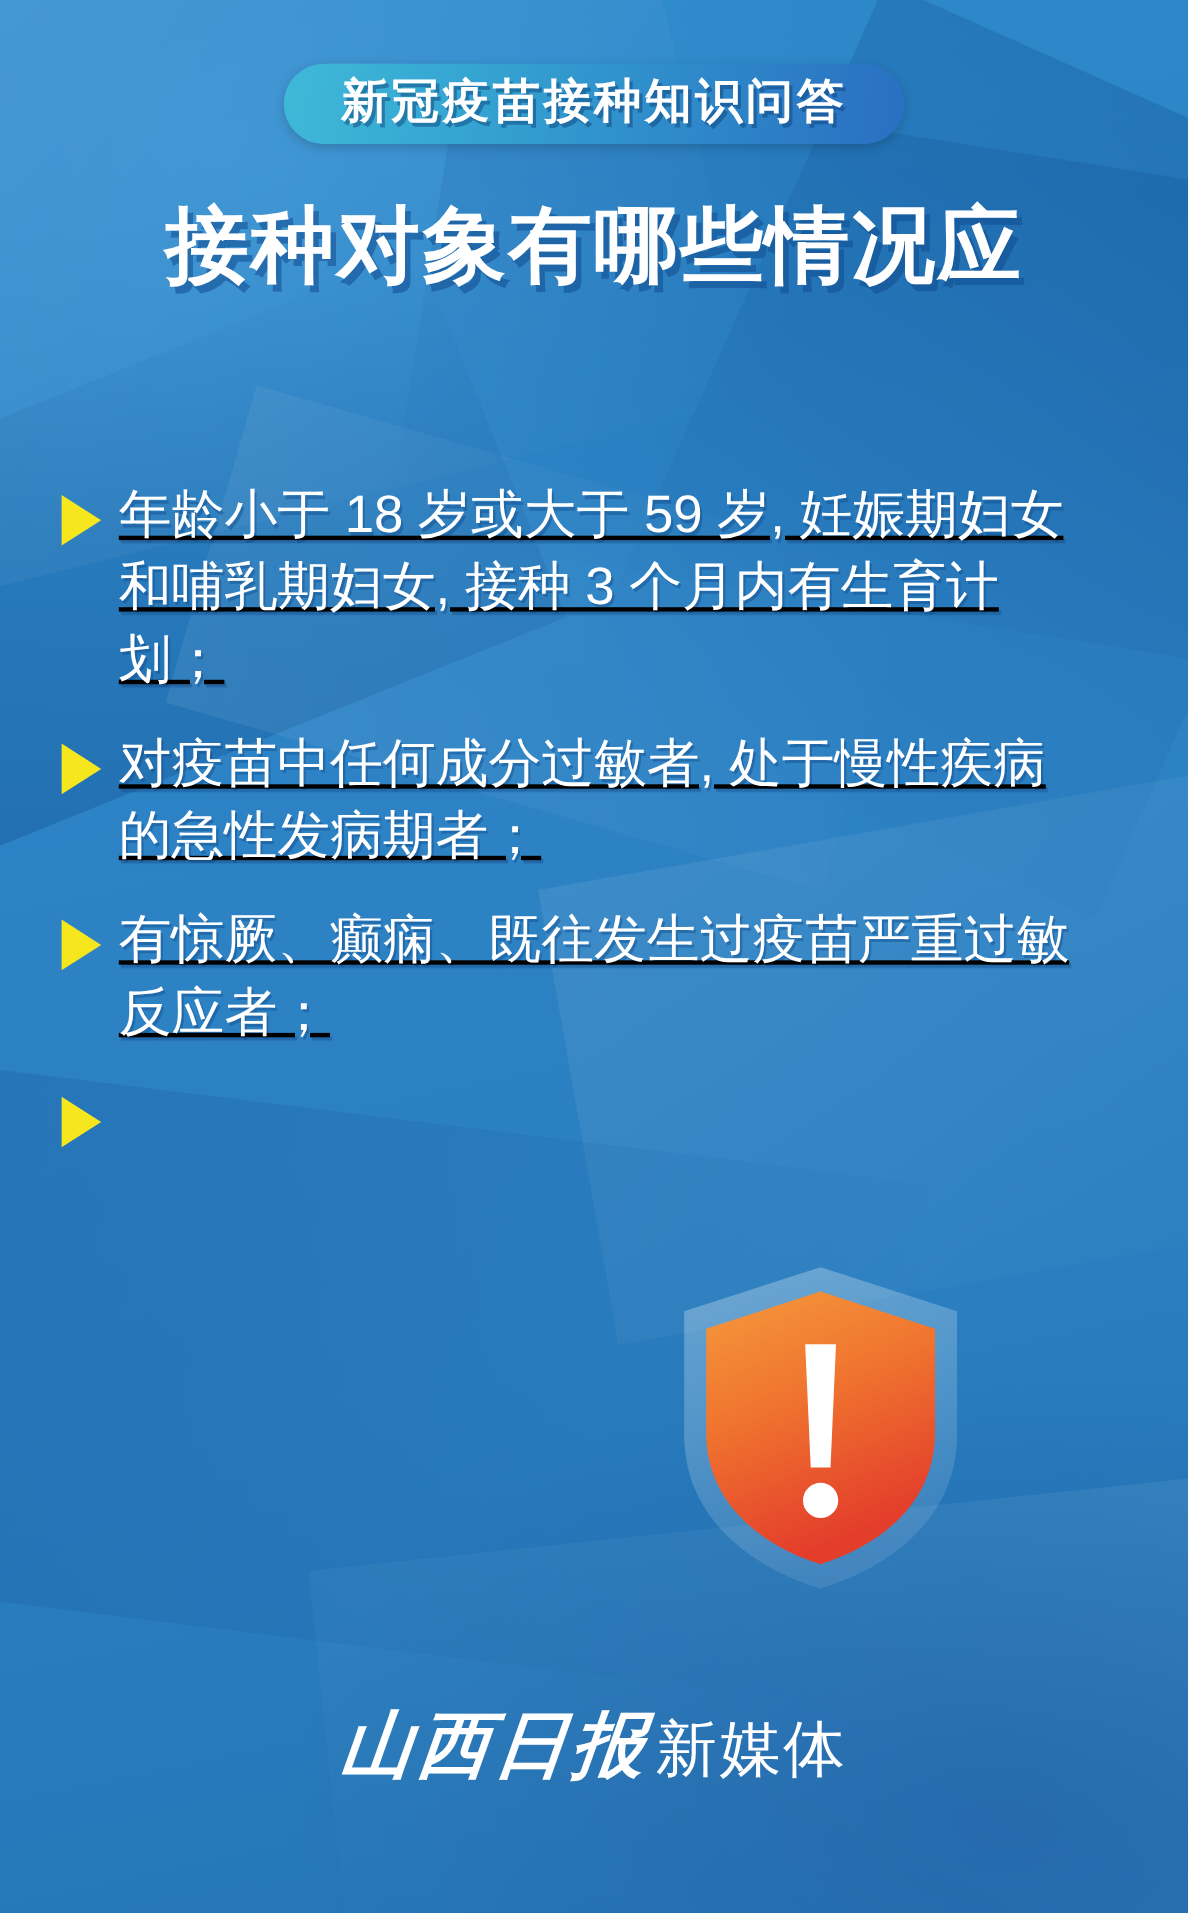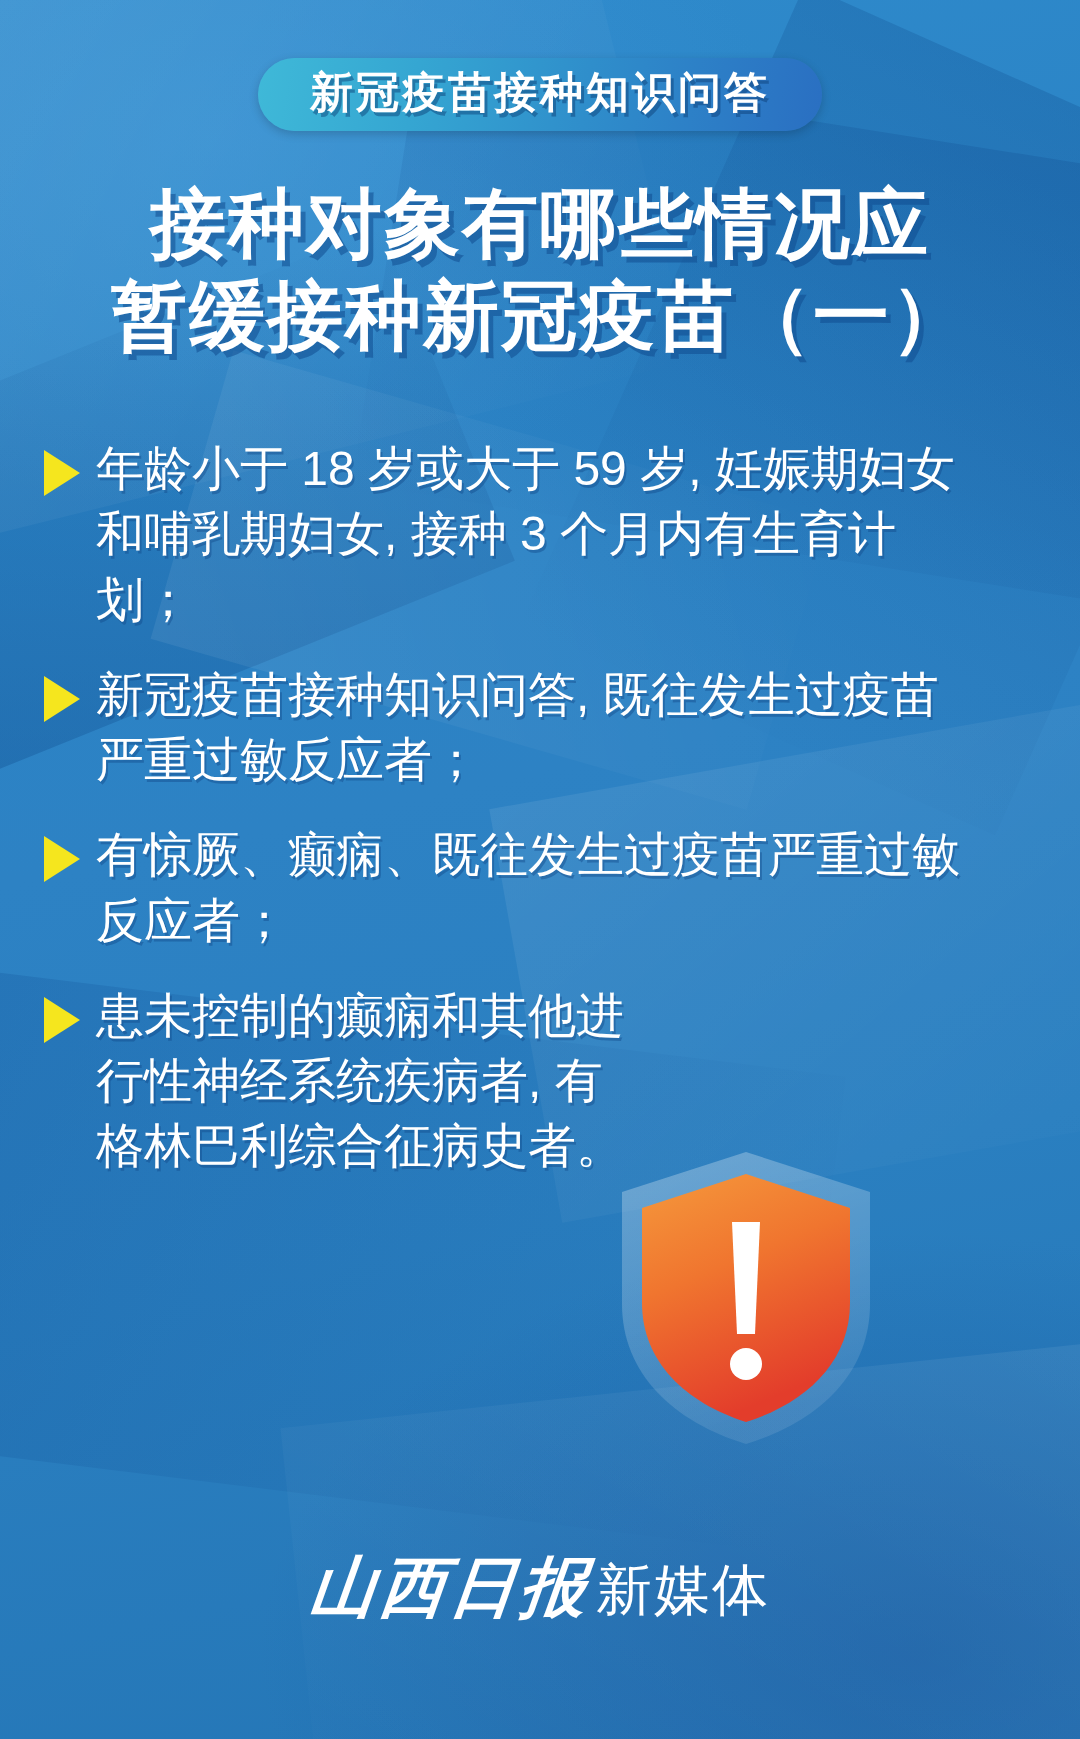--- a/index.html
+++ b/index.html
@@ -80,22 +80,23 @@
     line-height: 1.21;
     letter-spacing: 2px;
     white-space: nowrap;
     text-shadow: 5px 6px 0 rgba(17,76,143,0.55);
   }
 
   
   .list {
     position: absolute;
     top: 436px;
-    left: 44px;
+    left: 56px;
     width: 930px;
+    text-decoration: underline;
   }
   .item {
     display: flex;
     align-items: flex-start;
     margin-bottom: 30px;
   }
   .marker {
     flex: 0 0 auto;
     width: 0; height: 0;
     border-top: 23px solid transparent;
@@ -168,44 +169,42 @@
   <div class="shard s7"></div>
 
   <div class="pill-wrap">
     <div class="pill">
       <div class="pill-text">新冠疫苗接种知识问答</div>
     </div>
   </div>
 
   <div class="title">
     <div class="title-line">接种对象有哪些情况应</div>
-    <div class="title-line">暂缓接种新冠疫苗（一）</div>
   </div>
 
   <div class="list">
 
     <div class="item">
       <span class="marker"></span>
       <span class="item-text">年龄小于 18 岁或大于 59 岁, 妊娠期妇女和哺乳期妇女, 接种 3 个月内有生育计划；</span>
     </div>
 
     <div class="item">
       <span class="marker"></span>
-      <span class="item-text">新冠疫苗接种知识问答, 既往发生过疫苗严重过敏反应者；</span>
+      <span class="item-text">对疫苗中任何成分过敏者, 处于慢性疾病的急性发病期者；</span>
     </div>
 
 
     <div class="item">
       <span class="marker"></span>
       <span class="item-text">有惊厥、癫痫、既往发生过疫苗严重过敏反应者；</span>
     </div>
 
     <div class="item narrow">
       <span class="marker"></span>
-      <span class="item-text">患未控制的癫痫和其他进行性神经系统疾病者, 有格林巴利综合征病史者。</span>
     </div>
 
   </div>
 
   <div class="shield">
     <svg viewBox="0 0 268 300" width="268" height="300" xmlns="http://www.w3.org/2000/svg">
       <defs>
         <linearGradient id="shieldGrad" x1="0" y1="0" x2="0.35" y2="1">
           <stop offset="0%" stop-color="#f5993c"></stop>
           <stop offset="45%" stop-color="#f0752f"></stop>

